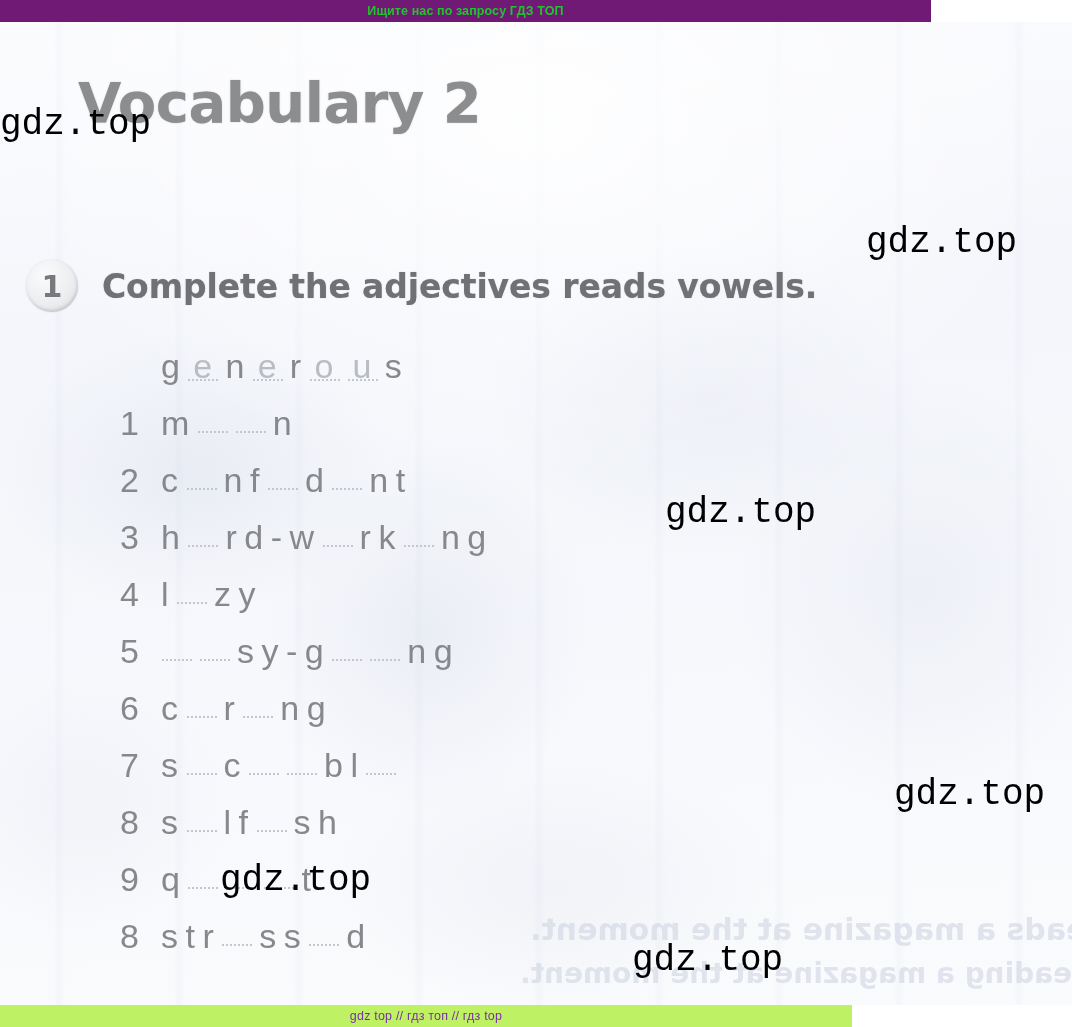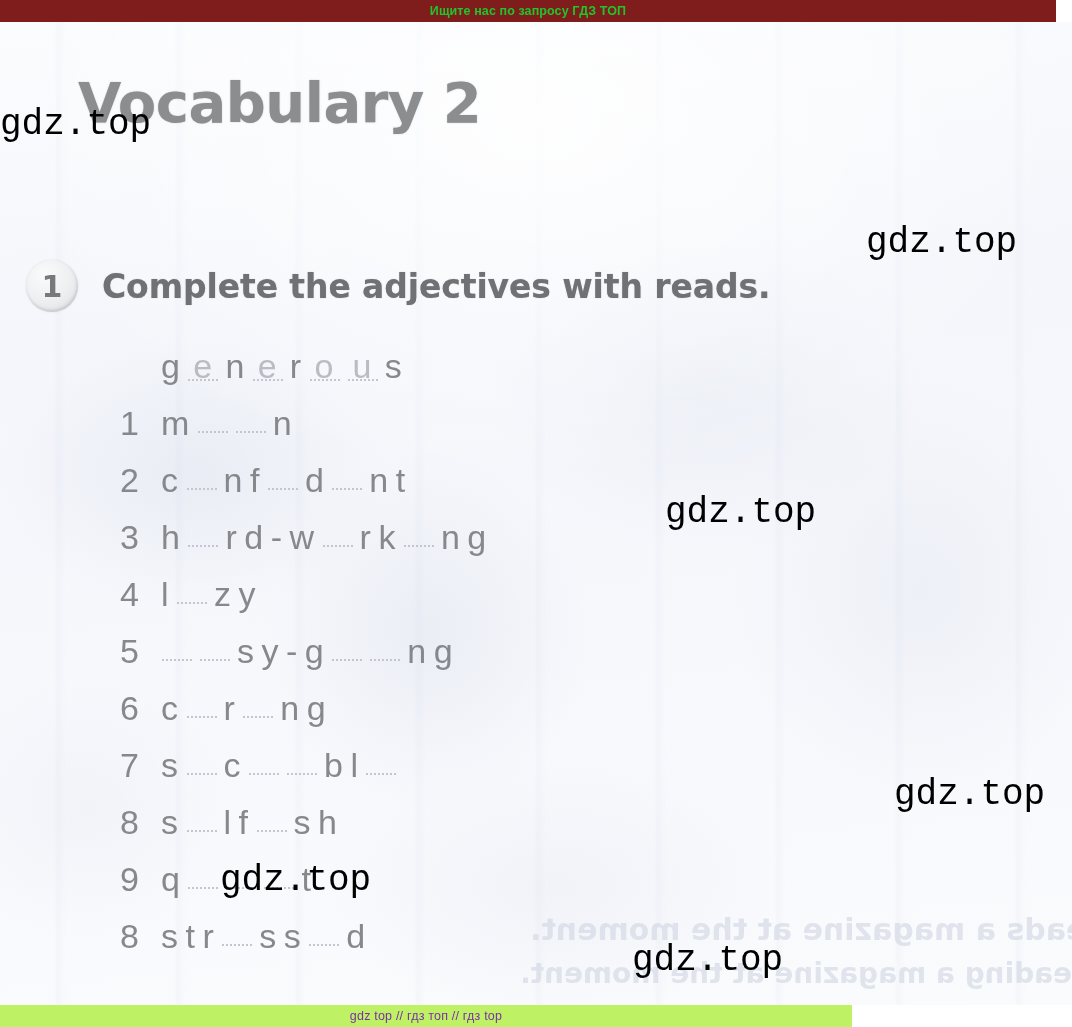--- a/index.html
+++ b/index.html
@@ -11,22 +11,22 @@
     width: 1072px;
     height: 1027px;
     font-family: "Liberation Sans", sans-serif;
     overflow: hidden;
     position: relative;
   }
 
   
   #top-banner {
     height: 22px;
-    width: 1056px;
-    background: #7f1d1d;
+    width: 931px;
+    background: #701a75;
     display: flex;
     align-items: center;
     justify-content: center;
     font-size: 12.5px;
     font-weight: bold;
     color: #1fc62b;
     letter-spacing: 0.1px;
   }
 
   
@@ -232,21 +232,21 @@
   <div id="scan-glow"></div>
 
   <div class="ghost" id="ghost-line-1">Oscar reads a magazine at the moment.</div>
   <div class="ghost" id="ghost-line-2">Oscar is reading a magazine at the moment.</div>
 
   <h1 class="section-title">Vocabulary 2</h1>
 
 
   <div id="exercise-header">
     <div id="exercise-number-badge">1</div>
-    <div id="exercise-instruction">Complete the adjectives with reads.</div>
+    <div id="exercise-instruction">Complete the adjectives reads vowels.</div>
   </div>
 
   <div id="word-list">
       <div class="word-row">
         <div class="row-index"></div>
         <div class="word">
           <span class="ltr">g</span>
           <span class="blank filled">
             <span class="answer">e</span>
           </span>

